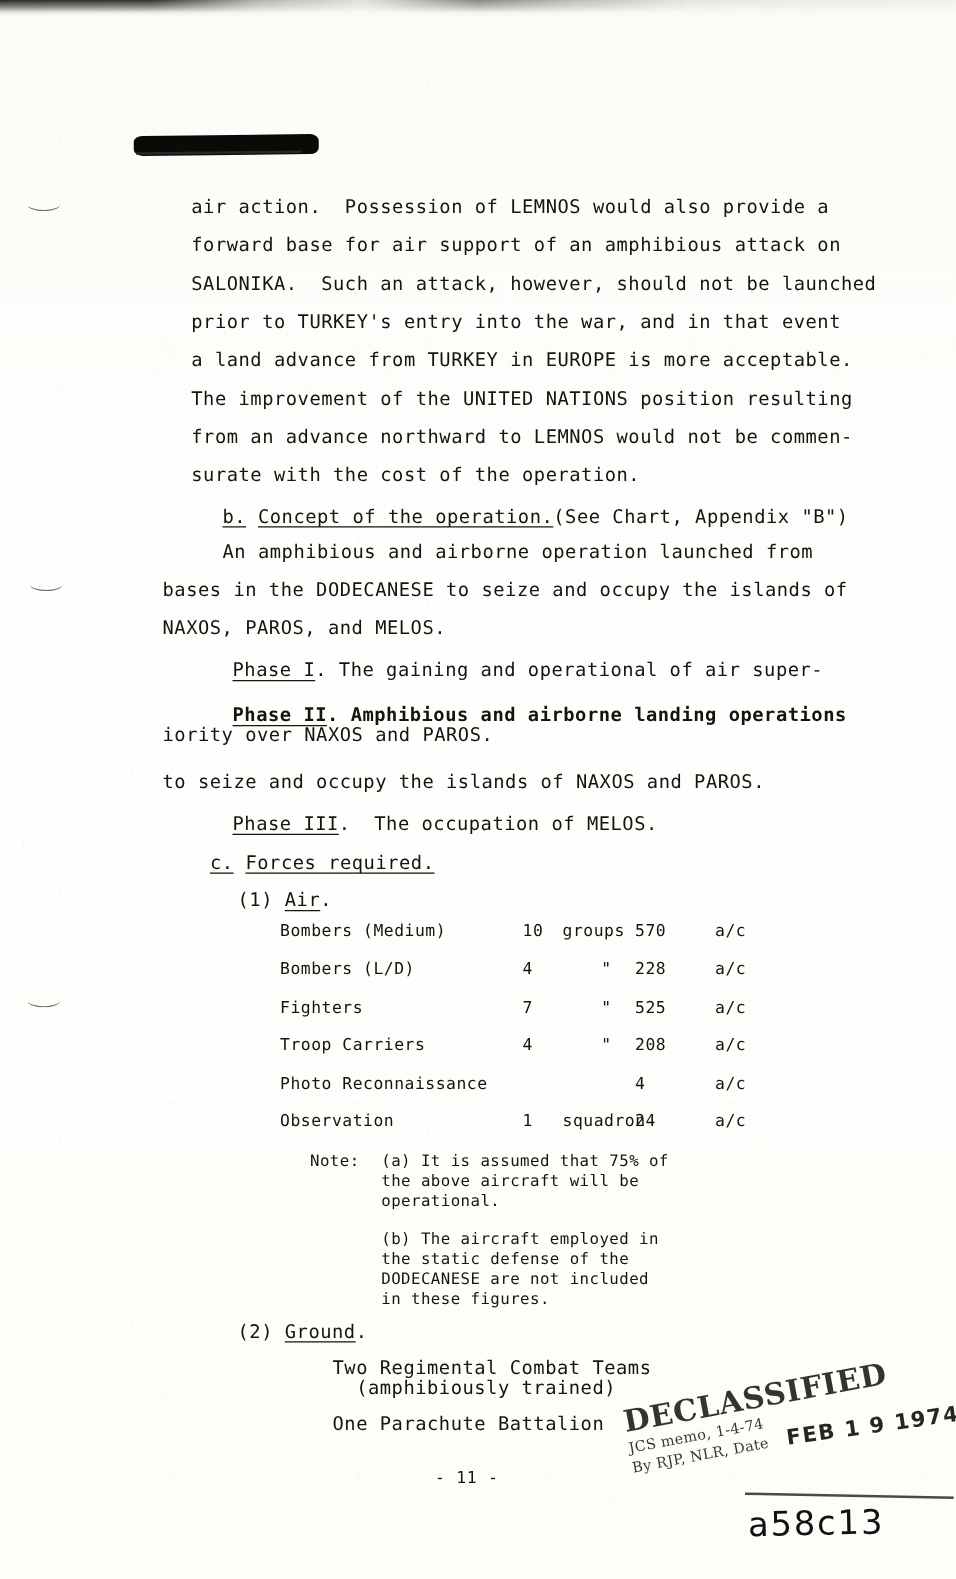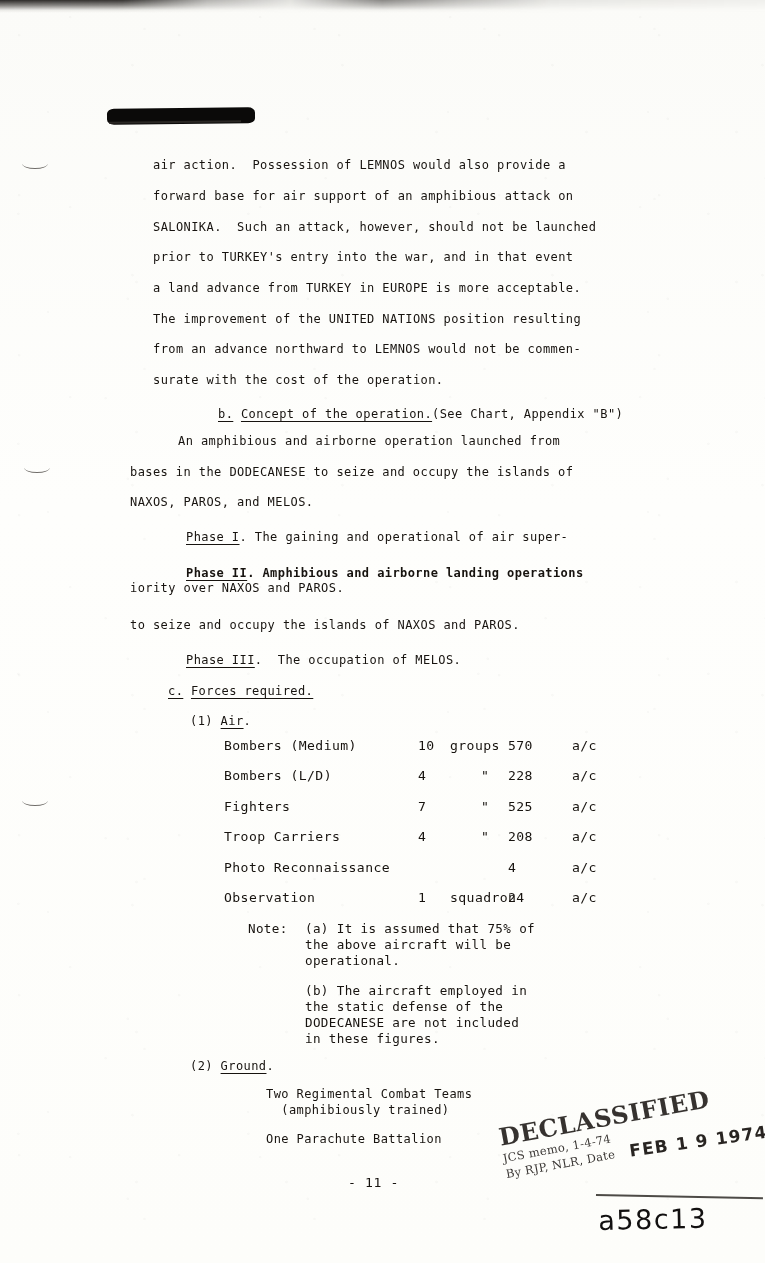--- a/index.html
+++ b/index.html
@@ -72,21 +72,21 @@
   }
 
   
   #body-text {
     position: absolute;
     left: 0; top: 0;
     width: 765px;
   }
   .ln {
     position: absolute;
-    font-size: 12px;
+    font-size: 15px;
     letter-spacing: 0.42px;
     line-height: 14px;
     white-space: pre;
     color: #17130f;
   }
   .u { text-decoration: underline; text-underline-offset: 2.5px; text-decoration-thickness: 1px; }
 
   
   .tbl-row { position: absolute; font-size: 13.1px; letter-spacing: 0.42px; white-space: pre; color: #17130f; }
   .tbl-name { position: absolute; }
@@ -186,21 +186,21 @@
 
     <div class="ln" style="left:153px; top:158px;">air action.  Possession of LEMNOS would also provide a</div>
     <div class="ln" style="left:153px; top:189px;">forward base for air support of an amphibious attack on</div>
     <div class="ln" style="left:153px; top:220px;">SALONIKA.  Such an attack, however, should not be launched</div>
     <div class="ln" style="left:153px; top:250px;">prior to TURKEY's entry into the war, and in that event</div>
     <div class="ln" style="left:153px; top:281px;">a land advance from TURKEY in EUROPE is more acceptable.</div>
     <div class="ln" style="left:153px; top:312px;">The improvement of the UNITED NATIONS position resulting</div>
     <div class="ln" style="left:153px; top:342px;">from an advance northward to LEMNOS would not be commen-</div>
     <div class="ln" style="left:153px; top:373px;">surate with the cost of the operation.</div>
 
-    <div style="position:absolute; left:178px; top:403px;margin-left:40px;">
+    <div style="position:absolute; left:178px; top:403px;">
       <span class="ln u" style="position:static;">b.</span><span class="ln" style="position:static;"> </span><span class="ln u" style="position:static;">Concept of the operation.</span><span class="ln" style="position:static;">(See Chart, Appendix "B")</span>
     </div>
     <div class="ln" style="left:178px; top:434px;">An amphibious and airborne operation launched from</div>
     <div class="ln" style="left:130px; top:465px;">bases in the DODECANESE to seize and occupy the islands of</div>
     <div class="ln" style="left:130px; top:495px;">NAXOS, PAROS, and MELOS.</div>
 
     <div style="position:absolute; left:186px; top:526px;">
       <span class="ln u" style="position:static;">Phase I</span><span class="ln" style="position:static;">. The gaining and operational of air super-</span>
     </div>
     <div class="ln" style="left:130px; top:557px;margin-top:24px;">iority over NAXOS and PAROS.</div>

